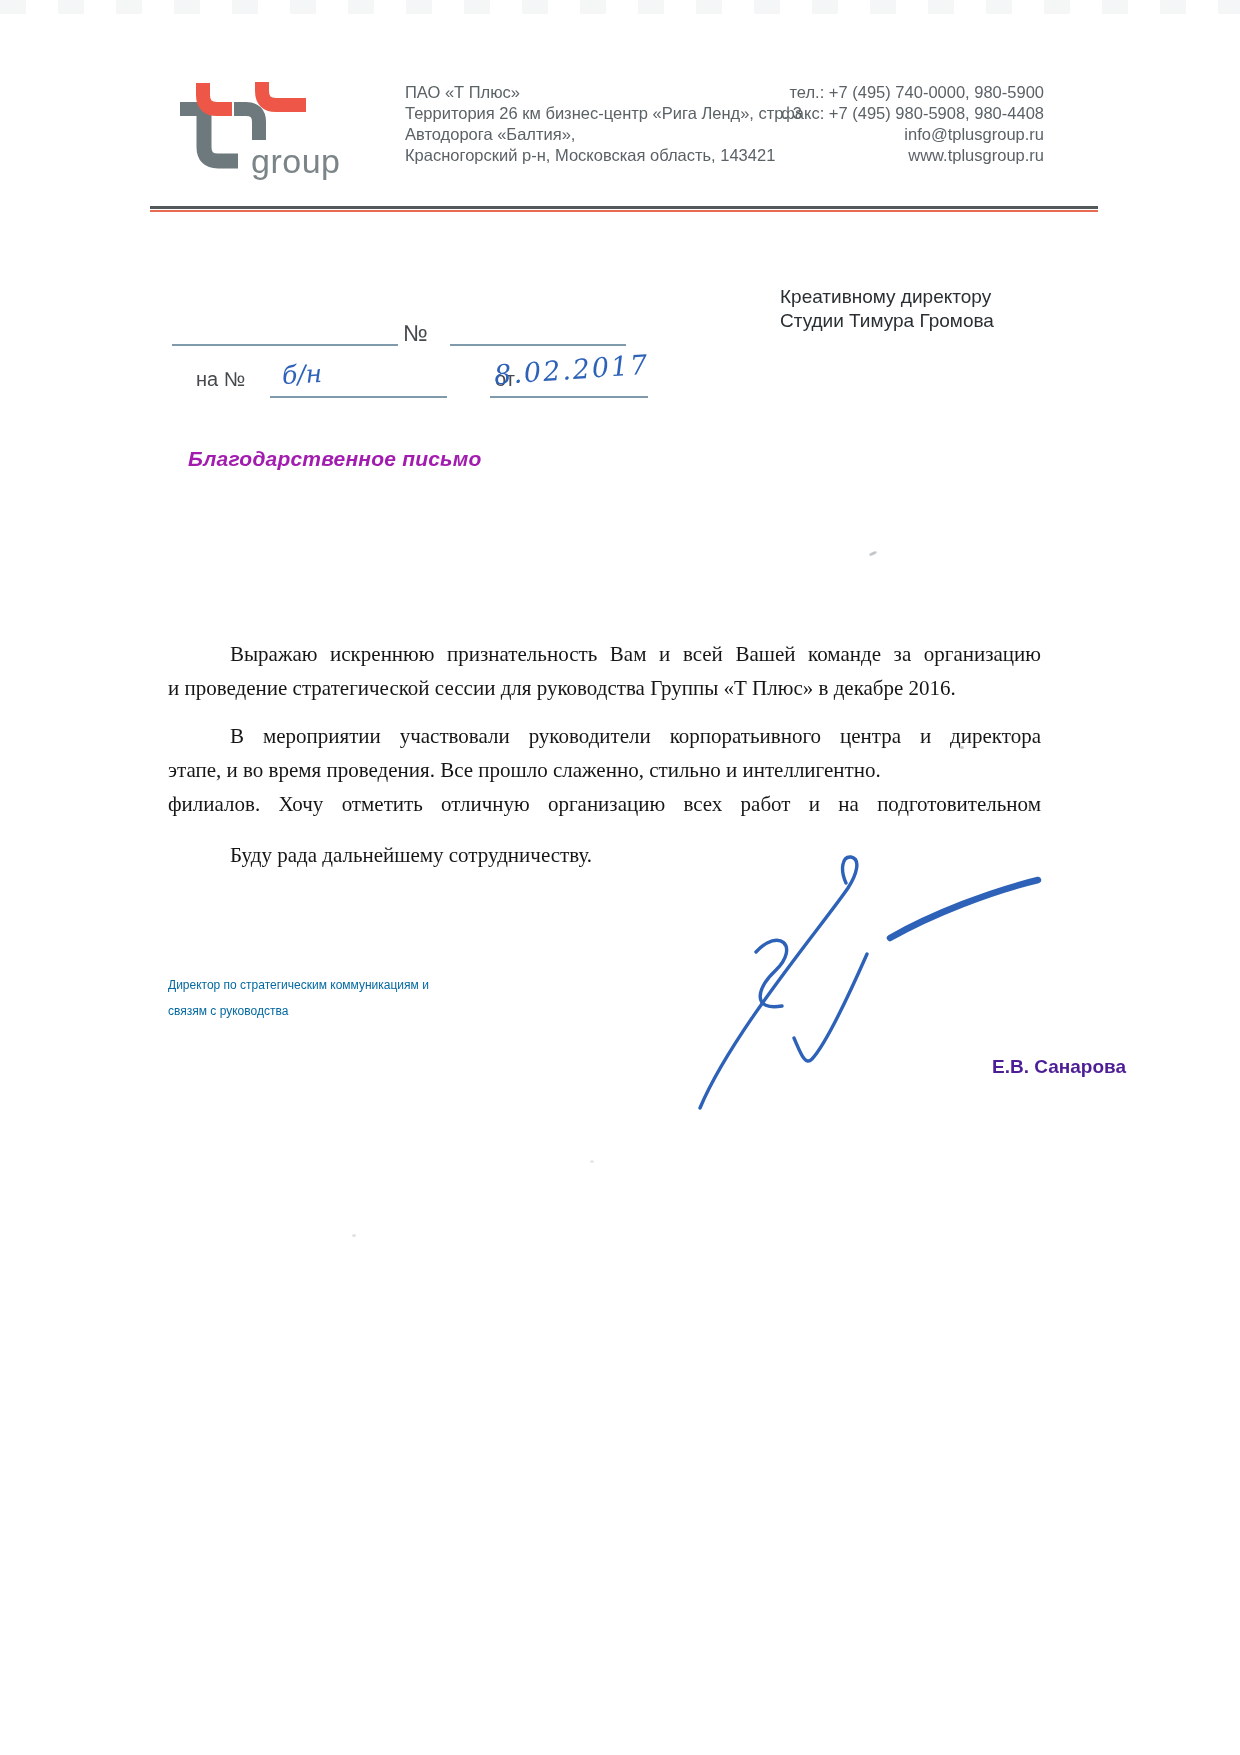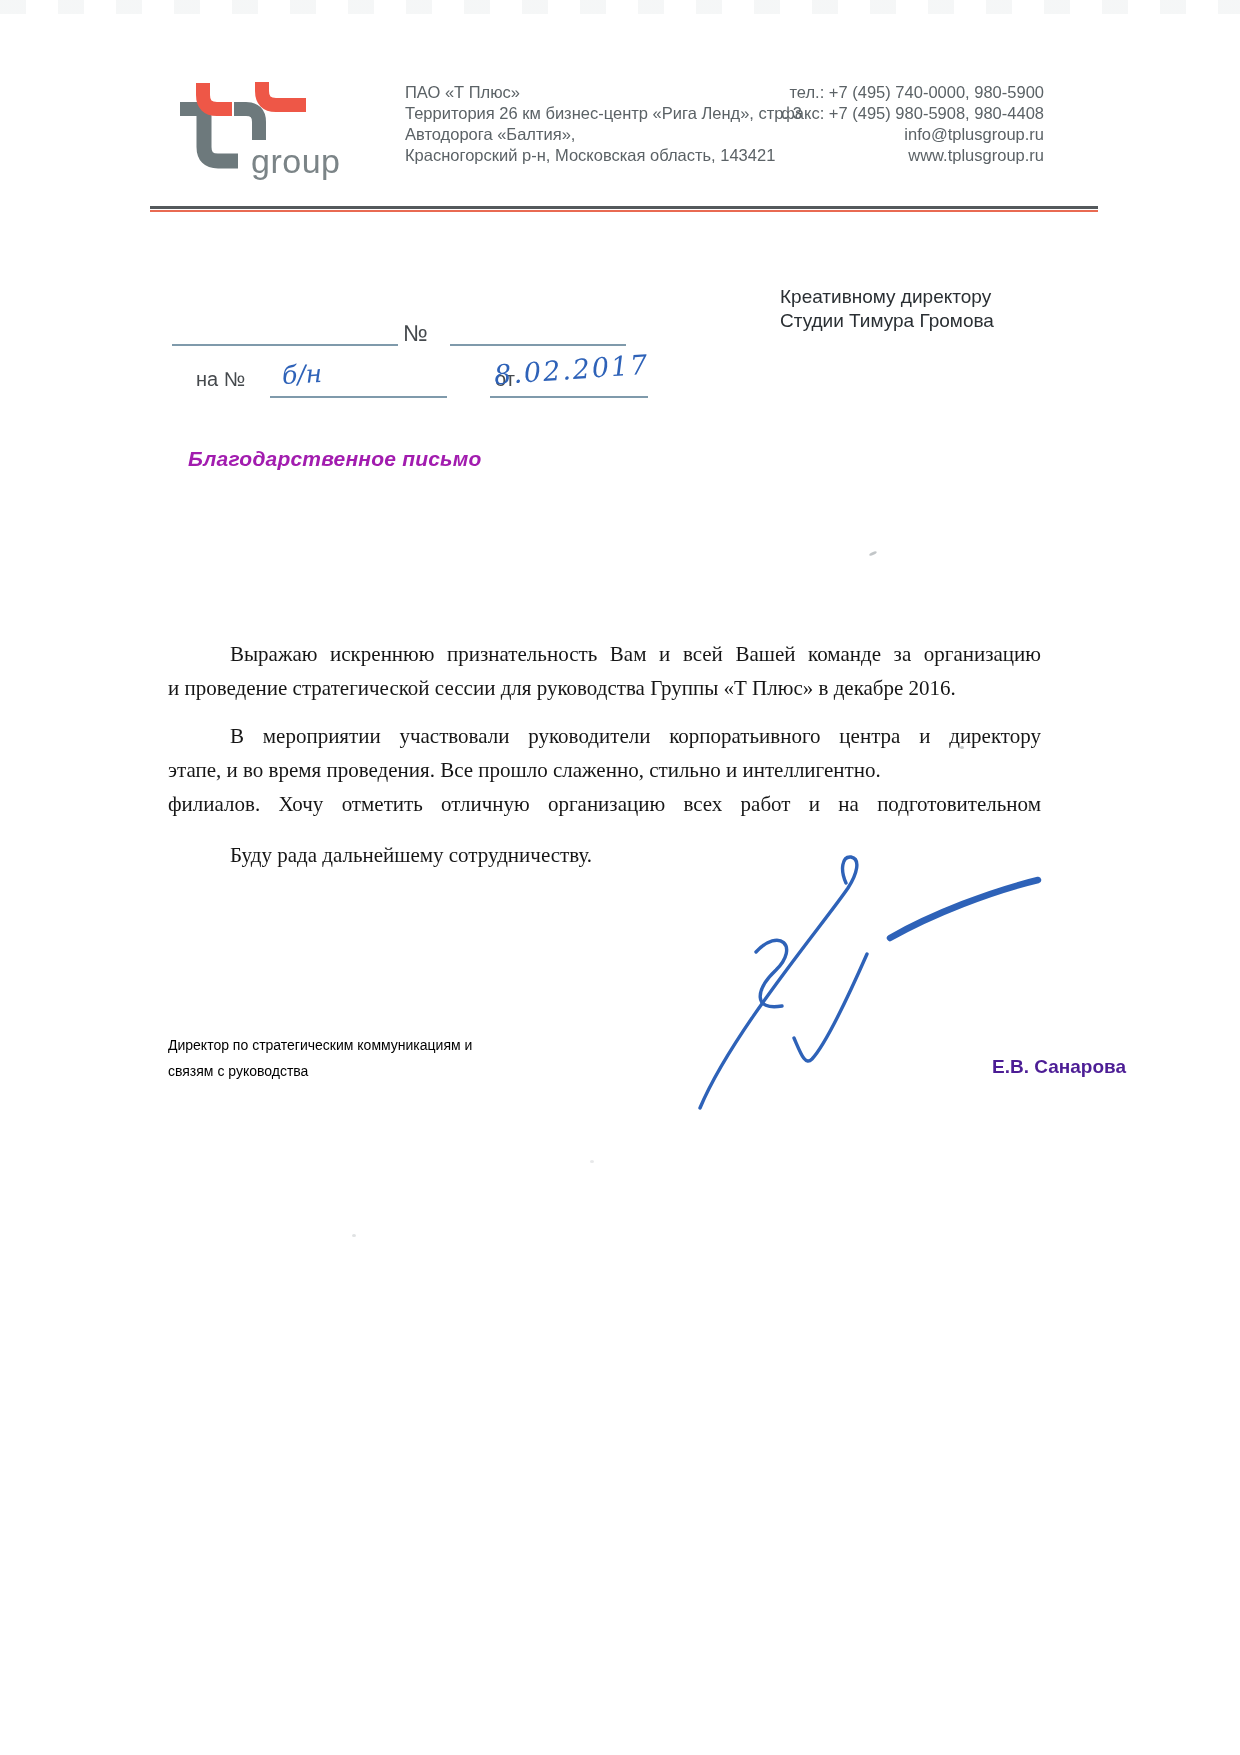--- a/index.html
+++ b/index.html
@@ -40,21 +40,21 @@
   
   .doc-title{left:188px;top:447px;font-size:21px;font-weight:bold;font-style:italic;color:#a21caf;letter-spacing:.2px;}
 
   
   .body-par{left:168px;width:873px;font-family:"Liberation Serif",serif;font-size:21px;color:#161616;}
   .bodyline{line-height:34px;text-align:justify;text-align-last:justify;}
   .bodyline.last{text-align-last:left;}
   .indent{text-indent:62px;}
 
   
-  .sig-position{left:168px;top:1032px;width:560px;font-size:14px;line-height:26px;color:#000000;}
+  .sig-position{left:168px;top:972px;width:560px;font-size:12px;line-height:26px;color:#0369a1;}
   .sig-name{left:992px;top:1056px;font-size:19px;color:#4c1d95;font-weight:bold;}
 
   .speck{background:rgba(120,128,132,.45);border-radius:50%;}
 
   svg{display:block;}
 </style>
 </head>
 <body>
 
 <div class="abs scan-strip"></div>
@@ -104,21 +104,21 @@
 <div class="abs hand hand-date">8.02.2017</div>
 
 <div class="abs doc-title">Благодарственное письмо</div>
 
 <div class="abs body-par" style="top:637px">
   <div class="bodyline indent">Выражаю искреннюю признательность Вам и всей Вашей команде за организацию</div>
   <div class="bodyline last">и проведение стратегической сессии для руководства Группы «Т Плюс» в декабре 2016.</div>
 </div>
 
 <div class="abs body-par" style="top:719px">
-  <div class="bodyline indent">В мероприятии участвовали руководители корпоратьивного центра и директору</div>
+  <div class="bodyline indent">В мероприятии участвовали руководители корпоратьивного центра и директора</div>
   <div class="bodyline last">этапе, и во время проведения. Все прошло слаженно, стильно и интеллигентно.</div>
   <div class="bodyline">филиалов. Хочу отметить отличную организацию всех работ и на подготовительном</div>
 </div>
 
 <div class="abs body-par" style="top:838px">
   <div class="bodyline last indent">Буду рада дальнейшему сотрудничеству.</div>
 </div>
 
 <svg class="abs" style="left:560px;top:830px" width="500" height="290" viewBox="0 0 500 290">
   <g fill="none" stroke="#2e62b8" stroke-linecap="round" stroke-linejoin="round">

